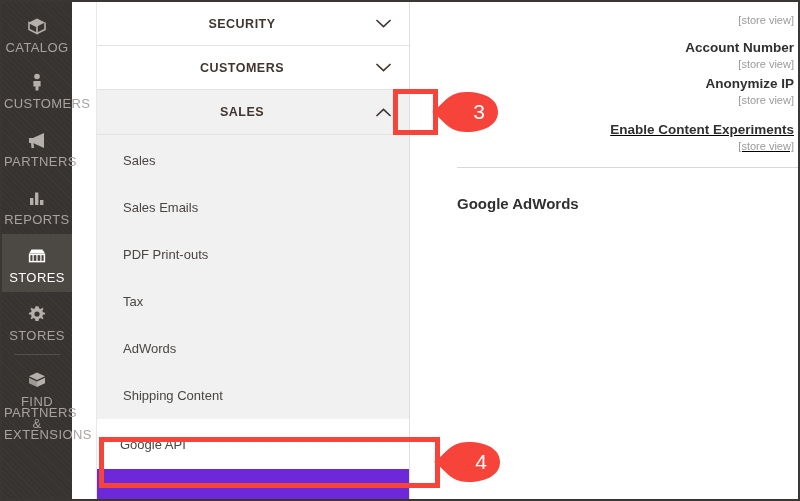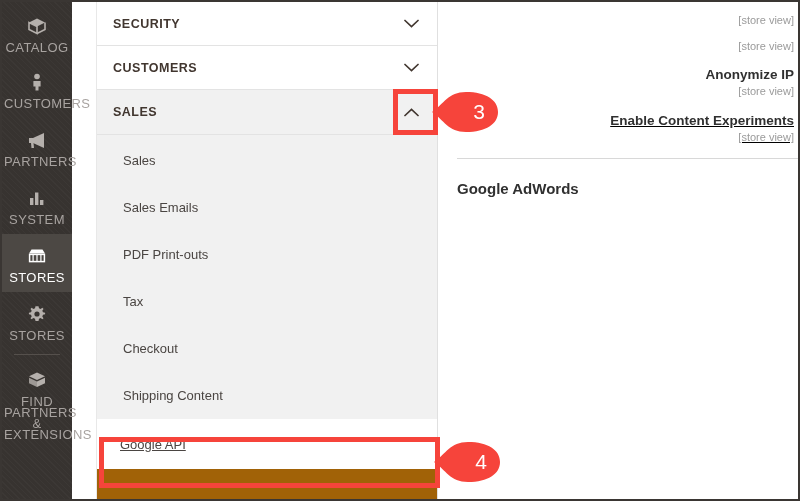--- a/index.html
+++ b/index.html
@@ -59,24 +59,25 @@
     position: absolute; left: 70px; top: 0;
     width: 25px; height: 100%;
     background: #ffffff;
     border-right: 1px solid #e8e8e8;
     z-index: 3;
   }
 
   
   #menu-panel {
     position: absolute; left: 95px; top: 0;
-    width: 341px; height: 100%;
-    background: #a16207;
+    width: 313px; height: 100%;
+    background: #6d28d9;
     border-right: 1px solid #e0e0e0;
     z-index: 2;
+    text-align: center;
   }
   .sec-row {
     position: relative;
     height: 44px;
     display: flex; align-items: center;
     padding: 0 14px 0 16px;
     background: #ffffff;
     border-bottom: 1px solid #e3e3e3;
     cursor: pointer;
   }
@@ -126,21 +127,21 @@
     font-size: 11px;
     color: #9b9b9b;
     line-height: 14px;
   }
   .section-divider {
     margin: 14px 0 0 19px;
     height: 1px;
     background: #d8d8d8;
   }
   .section-heading {
-    margin: 21px 0 0 19px;
+    margin: 27px 0 0 19px;
     font-size: 15px; font-weight: bold;
     color: #303030;
   }
 
   
   .hl-box {
     position: absolute;
     border: 5px solid #f6443b;
     background: transparent;
     z-index: 20;
@@ -205,21 +206,21 @@
 
 
     <div class="nav-item">
       <span class="nav-ico">
         <svg width="24" height="24" viewBox="0 0 24 24">
           <rect x="5" y="12" width="3.4" height="7" fill="#b5b0ac"></rect>
           <rect x="10" y="6.5" width="3.4" height="12.5" fill="#b5b0ac"></rect>
           <rect x="15" y="14" width="3.4" height="5" fill="#b5b0ac"></rect>
         </svg>
       </span>
-      <span class="nav-label">SYSTEM</span>
+      <span class="nav-label">REPORTS</span>
     </div>
 
     <div class="nav-item active">
       <span class="nav-ico">
         <svg width="24" height="24" viewBox="0 0 24 24">
           <path d="M4 9.5 L6.5 5.5 L17.5 5.5 L20 9.5 Z" fill="#ffffff"></path>
           <rect x="4.6" y="10.4" width="14.8" height="7.2" fill="none" stroke="#ffffff" stroke-width="1.5"></rect>
           <line x1="8.1" y1="10.4" x2="8.1" y2="17.6" stroke="#ffffff" stroke-width="1.2"></line>
           <line x1="12" y1="10.4" x2="12" y2="17.6" stroke="#ffffff" stroke-width="1.2"></line>
           <line x1="15.9" y1="10.4" x2="15.9" y2="17.6" stroke="#ffffff" stroke-width="1.2"></line>
@@ -283,38 +284,39 @@
             <path d="M1 7.5 L7.5 1.5 L14 7.5" fill="none" stroke="#41362f" stroke-width="1.7" stroke-linecap="round"></path>
           </svg>
       </span>
     </div>
 
     <div class="sub-list">
       <div class="sub-item">Sales</div>
       <div class="sub-item">Sales Emails</div>
       <div class="sub-item">PDF Print-outs</div>
       <div class="sub-item">Tax</div>
-      <div class="sub-item">Checkout</div>
+      <div class="sub-item">AdWords</div>
       <div class="sub-item">Shipping Content</div>
-      <div class="sub-item" style="height:50px; background:#ffffff; padding-left:23px;text-decoration:underline;">Google API</div>
+      <div class="sub-item" style="height:50px; background:#ffffff; padding-left:23px;">Google API</div>
     </div>
 
   </div>
 
   <div id="content">
 
     <div class="field-row" style="margin-top:-4px;">
       <span class="field-scope">[store view]</span>
     </div>
 
     <div class="field-row" style="margin-top:12px;">
+      <span class="field-label">Account Number</span>
       <span class="field-scope">[store view]</span>
     </div>
 
-    <div class="field-row" style="margin-top:13px;">
+    <div class="field-row" style="margin-top:4px;">
       <span class="field-label">Anonymize IP</span>
       <span class="field-scope">[store view]</span>
     </div>
 
     <div class="field-row" style="margin-top:14px;text-decoration:underline;">
       <span class="field-label">Enable Content Experiments</span>
       <span class="field-scope">[store view]</span>
     </div>
 
     <div class="section-divider"></div>

